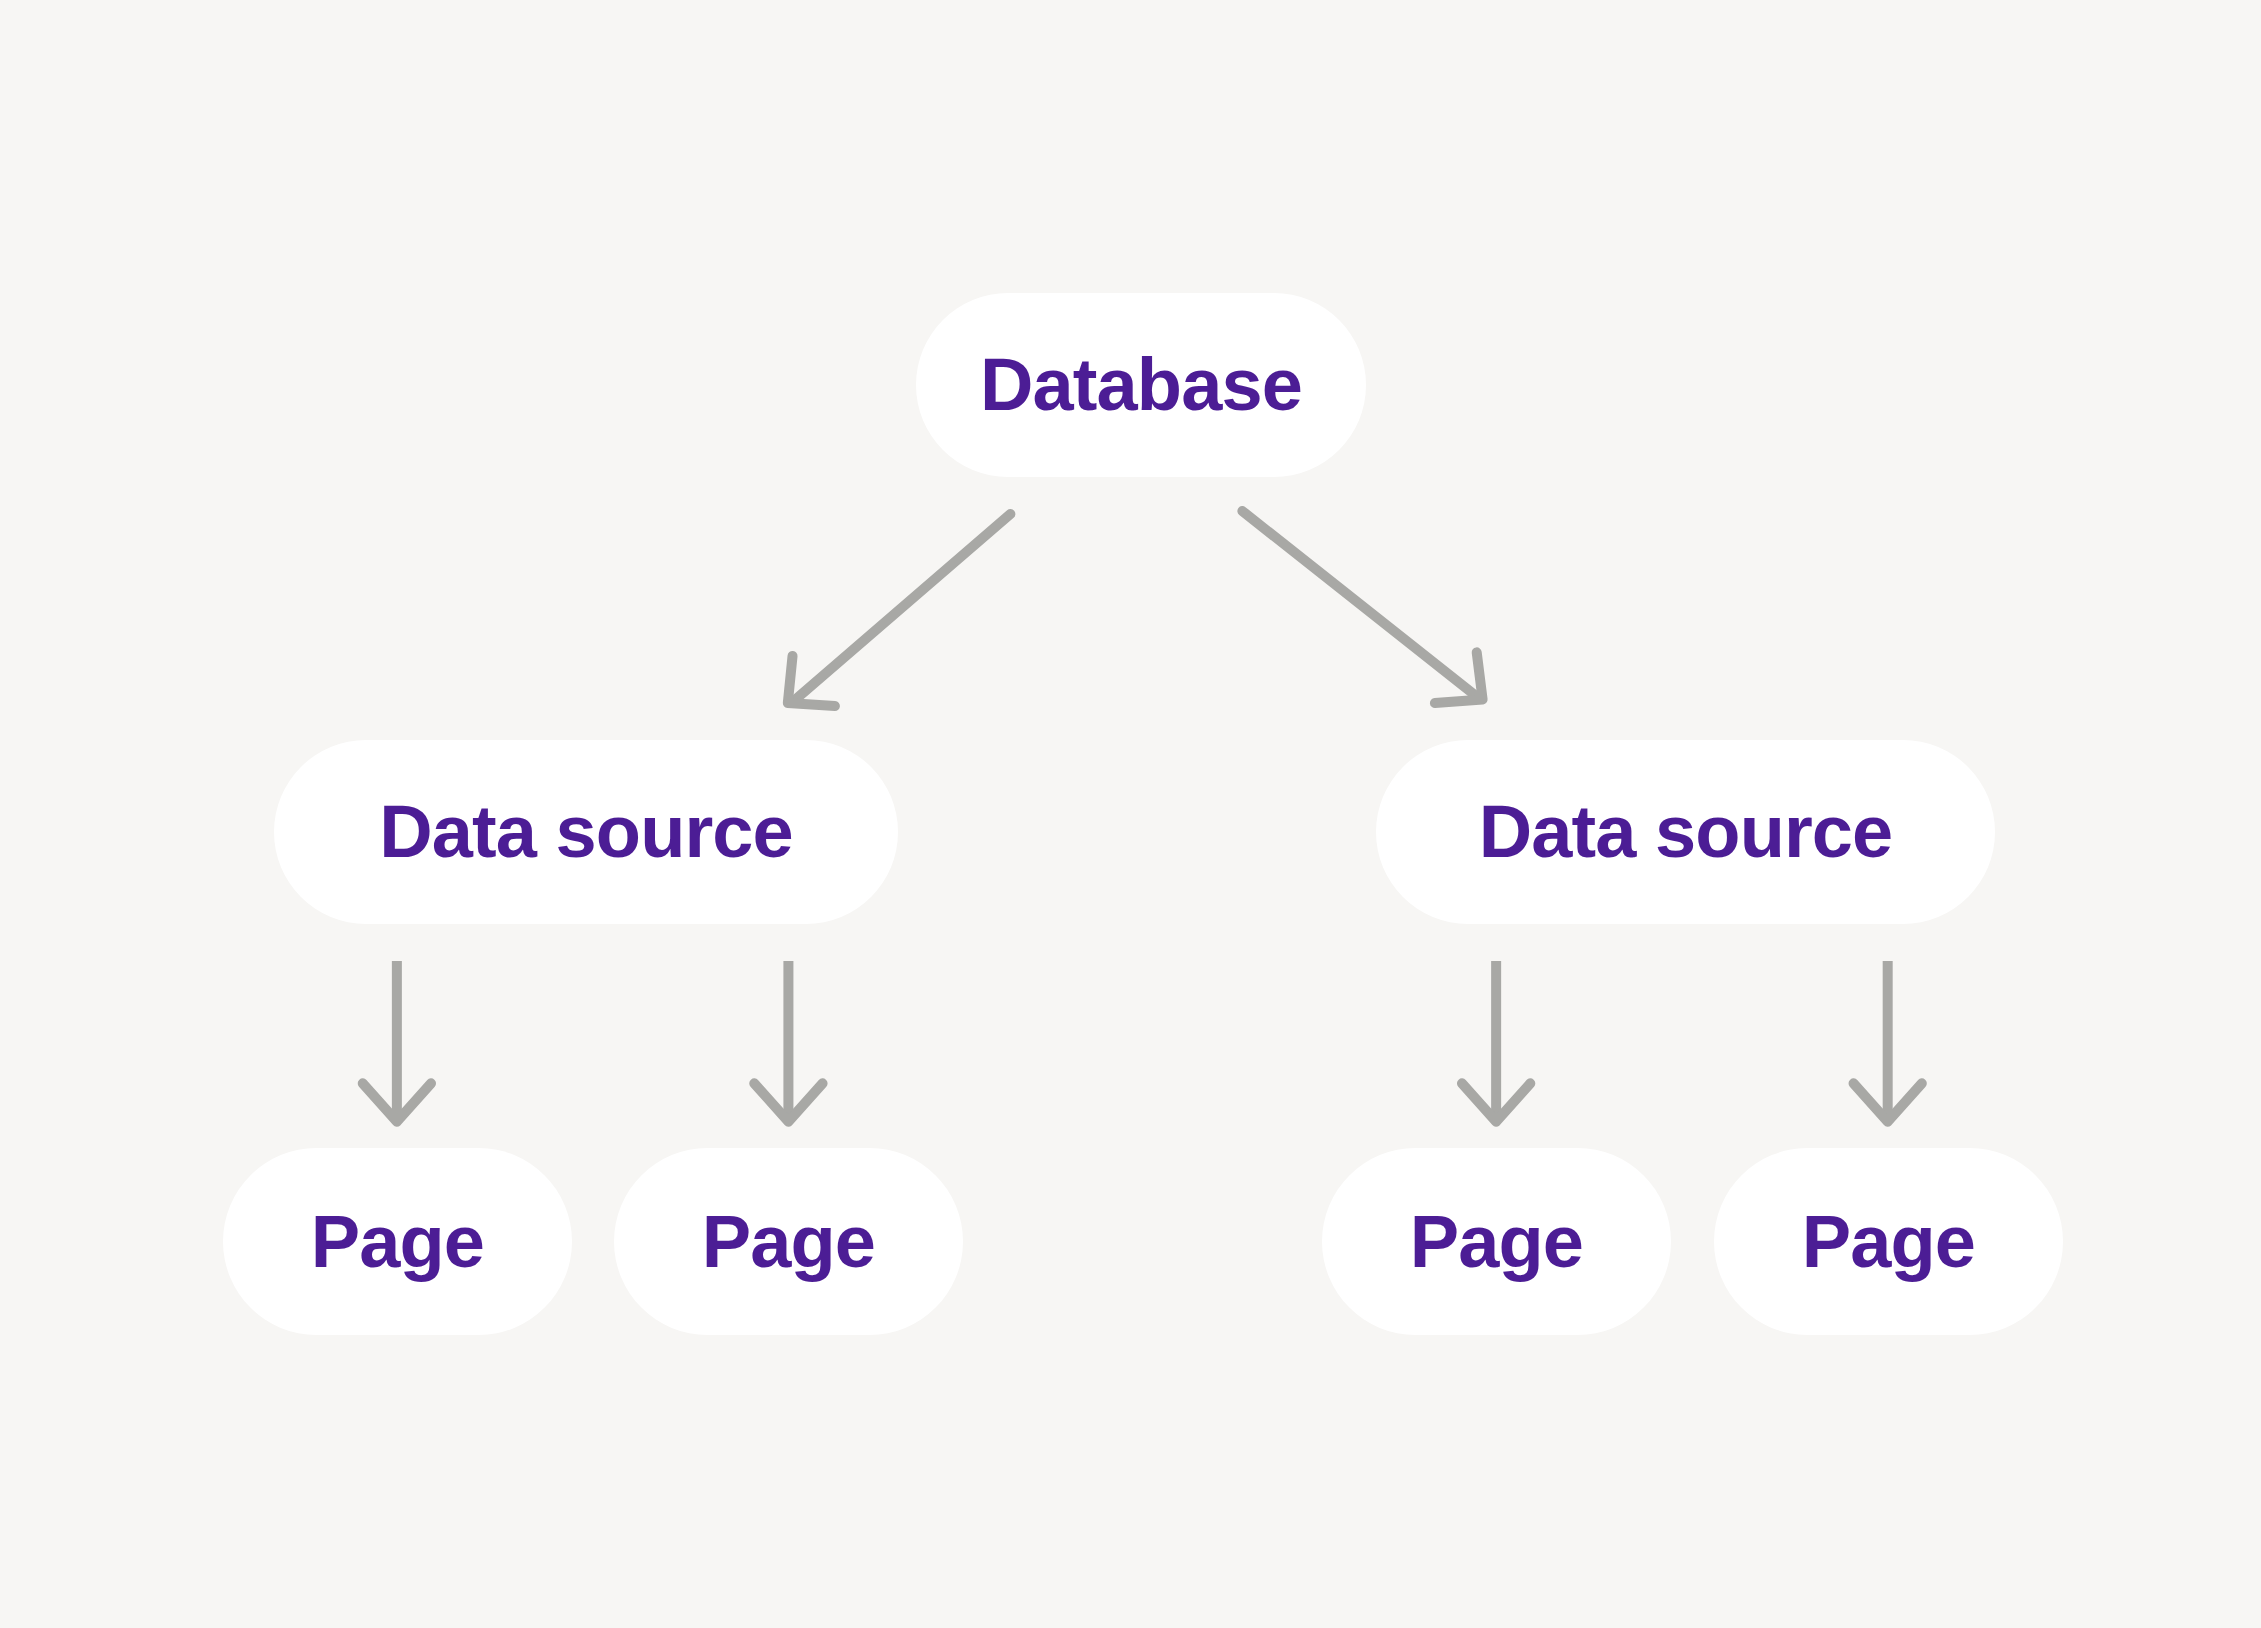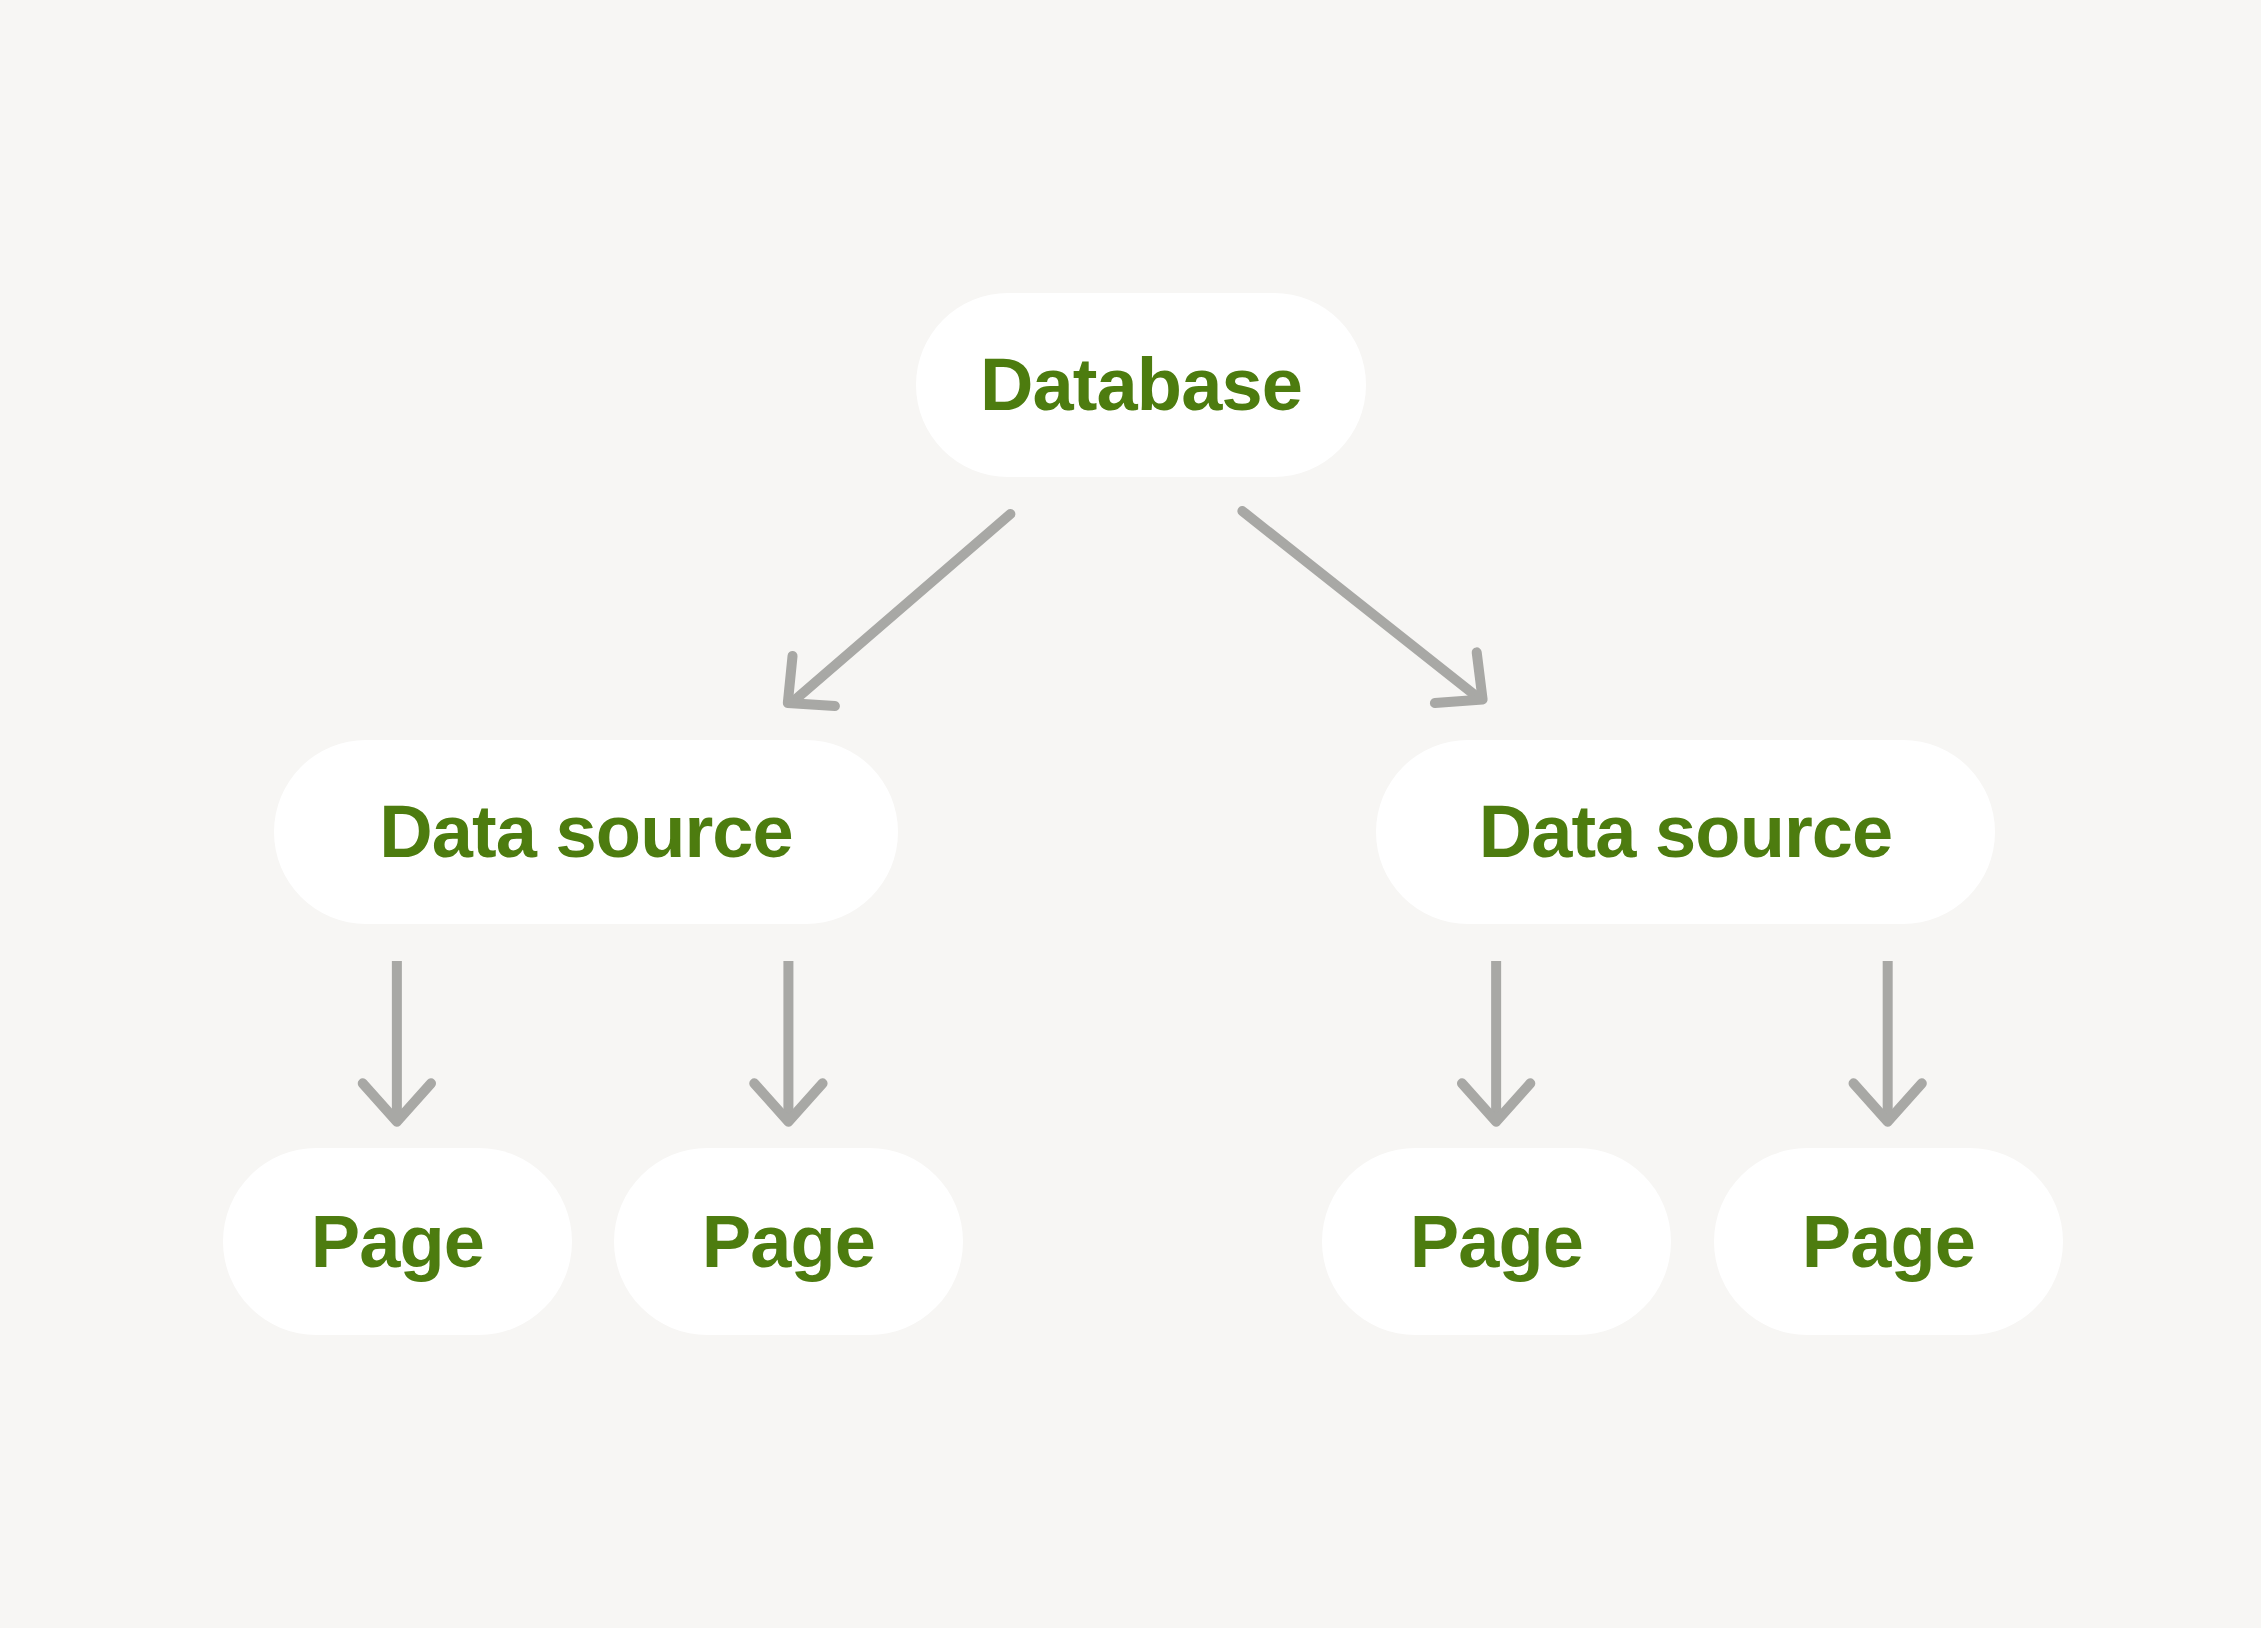--- a/index.html
+++ b/index.html
@@ -20,21 +20,21 @@
     background: #FFFFFF;
     border-radius: 5888px;
     display: flex;
     align-items: center;
     justify-content: center;
     box-sizing: border-box;
   }
   .node-label {
     font-family: "Liberation Sans", sans-serif;
     font-weight: bold;
-    color: #4d7c0f;
+    color: #4c1d95;
     font-size: 74px;
     line-height: 1;
     letter-spacing: -0.9px;
     white-space: nowrap;
     -webkit-font-smoothing: antialiased;
   }
   
   #node-database   { left: 916px; top: 293px;  width: 450px;  height: 184px; }
   #node-ds-left    { left: 274px;  top: 740px; width: 624px; height: 184px; }
   #node-ds-right   { left: 1376px; top: 740px; width: 619px; height: 184px; }

